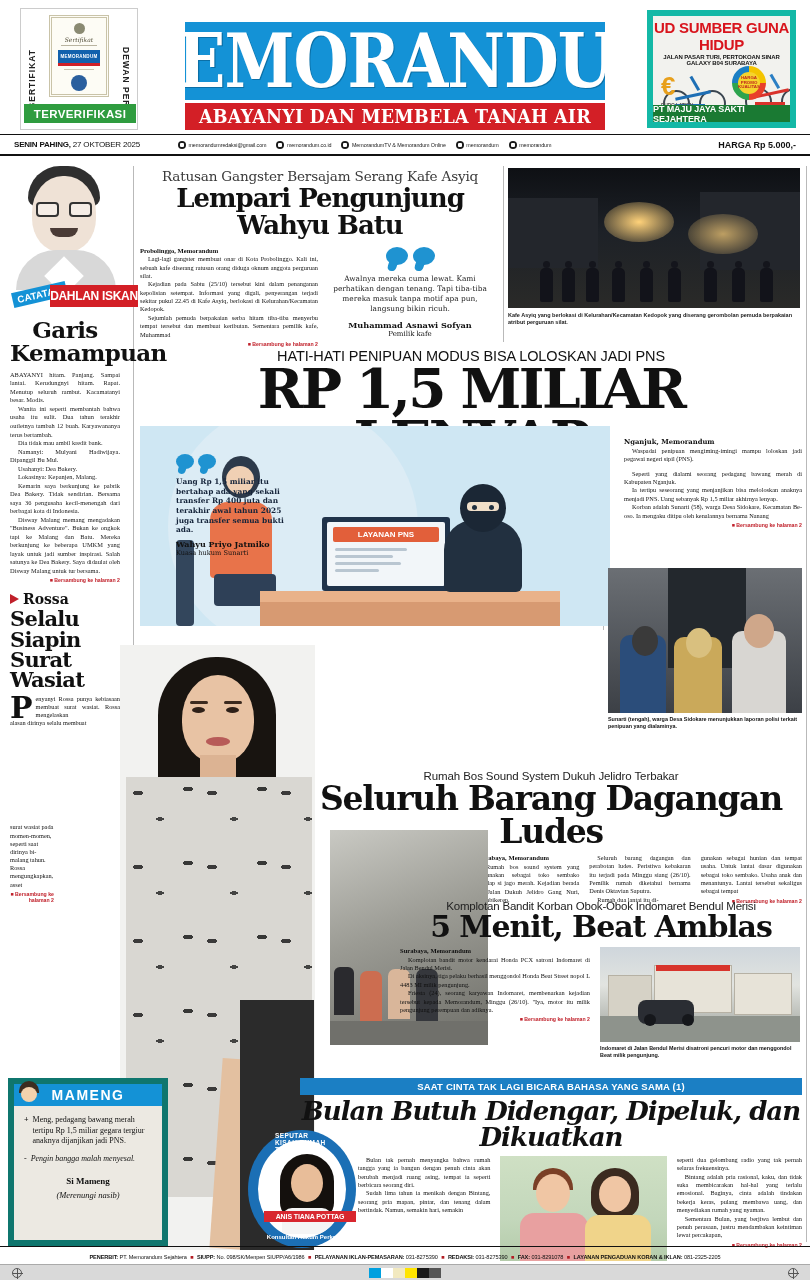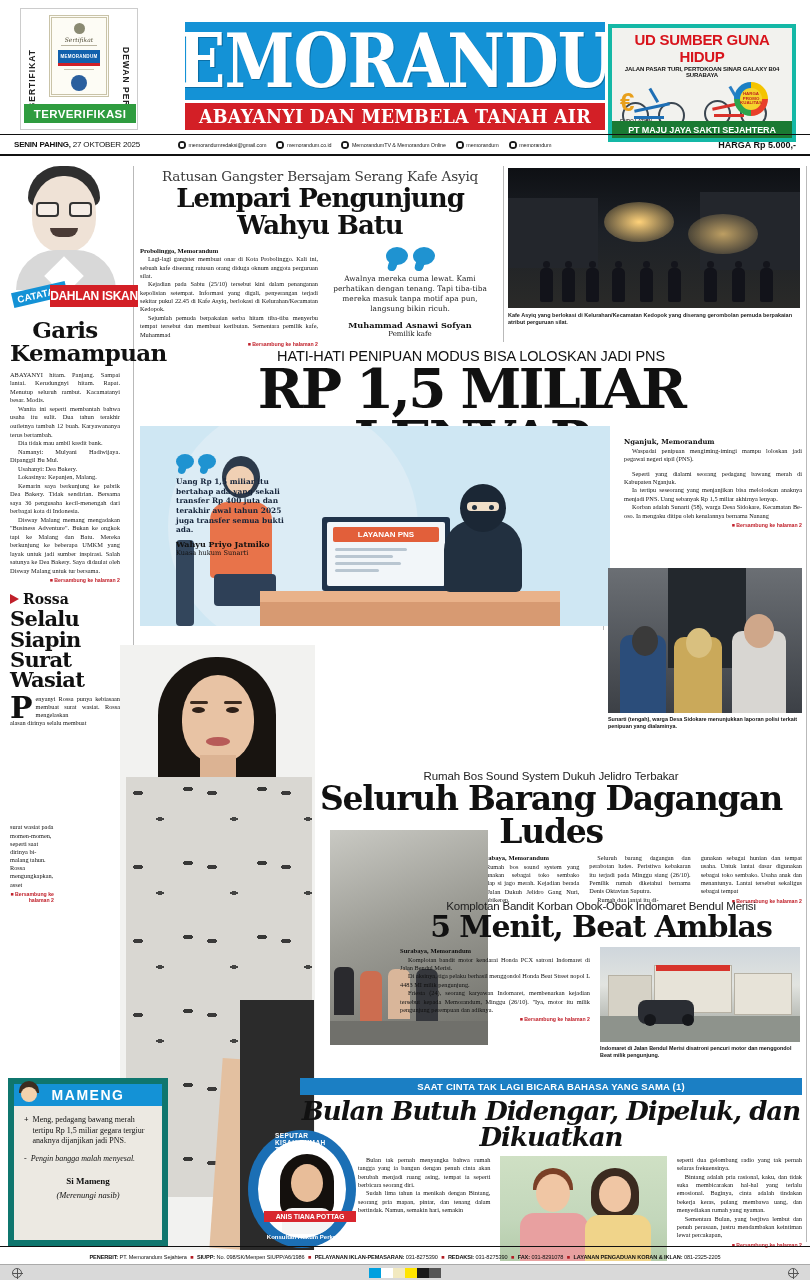--- a/index.html
+++ b/index.html
@@ -55,21 +55,21 @@
   }
   .logo-red {
     width:100%; height:27px; background:#d31f26; margin-top:3px;
     display:flex; align-items:center; justify-content:center;
   }
   .logo-tag {
     font-family:"DejaVu Serif", serif; font-weight:bold; color:#fff;
     font-size:17.5px; letter-spacing:.2px; transform:scaleY(1.05);
   }
 
-  .ad-box { position:absolute; right:14px; top:24px; width:188px; height:118px; background:#f2f2ee; border:4px solid #14b8a6; overflow:hidden;}
+  .ad-box { position:absolute; right:14px; top:10px; width:149px; height:118px; background:#f2f2ee; border:6px solid #14b8a6; overflow:hidden;}
   .ad-title { text-align:center; color:#d8141c; font-family:"Liberation Sans",sans-serif; font-weight:bold; font-size:15px; margin-top:3px; letter-spacing:-.3px;}
   .ad-sub { text-align:center; color:#111; font-family:"Liberation Sans",sans-serif; font-weight:bold; font-size:6px; letter-spacing:-.1px; margin-top:1px;}
   .ad-bikes { position:relative; height:66px; margin-top:2px; }
   .wheel { position:absolute; width:27px;height:27px;border-radius:50%;border:2.3px solid #3b4650; }
   .frame-bar { position:absolute; background:#1e6fb5; height:2.6px; }
   .ad-badge { position:absolute; right:24px; bottom:22px; width:34px;height:34px;border-radius:50%;
      background:conic-gradient(#f4c400 0 25%, #e8402a 25% 50%, #2da44e 50% 75%, #1b7fc4 75% 100%);
      display:flex;align-items:center;justify-content:center;}
   .ad-badge i { width:22px;height:22px;border-radius:50%;background:#f6d32d;display:flex;align-items:center;justify-content:center;
      font-family:"Liberation Sans",sans-serif;font-weight:bold;font-size:4.4px;color:#c0261d;text-align:center;line-height:1.05;font-style:normal;}

